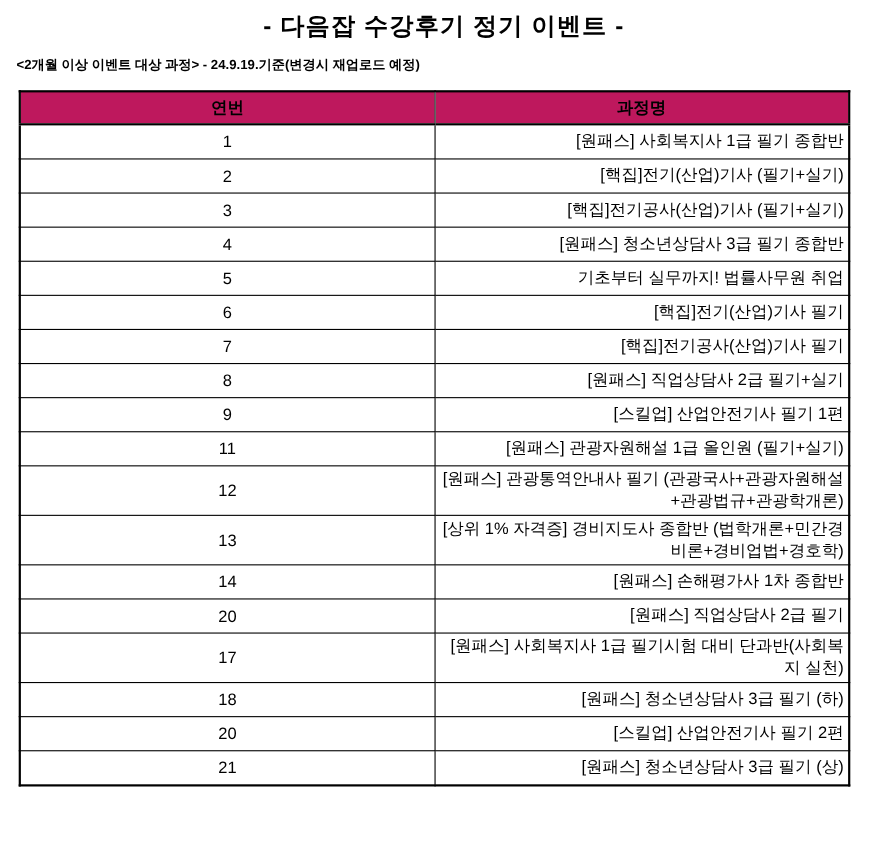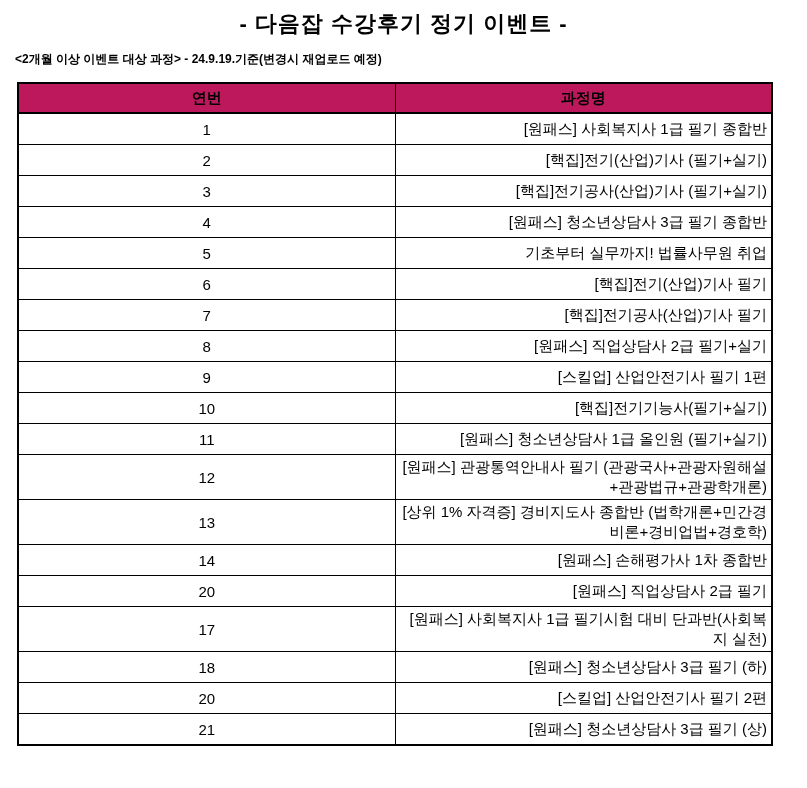--- a/index.html
+++ b/index.html
@@ -113,26 +113,22 @@
         </tr>
         <tr>
           <td class="num-cell">8</td>
           <td class="course-cell">[원패스] 직업상담사 2급 필기+실기</td>
         </tr>
         <tr>
           <td class="num-cell">9</td>
           <td class="course-cell">[스킬업] 산업안전기사 필기 1편</td>
         </tr>
         <tr>
-          <td class="num-cell">10</td>
-          <td class="course-cell">[핵집]전기기능사(필기+실기)</td>
-        </tr>
-        <tr>
           <td class="num-cell">11</td>
-          <td class="course-cell">[원패스] 청소년상담사 1급 올인원 (필기+실기)</td>
+          <td class="course-cell">[원패스] 관광자원해설 1급 올인원 (필기+실기)</td>
         </tr>
         <tr>
           <td class="num-cell">12</td>
           <td class="course-cell">[원패스] 관광통역안내사 필기 (관광국사+관광자원해설+관광법규+관광학개론)</td>
         </tr>
         <tr>
           <td class="num-cell">13</td>
           <td class="course-cell">[상위 1% 자격증] 경비지도사 종합반 (법학개론+민간경비론+경비업법+경호학)</td>
         </tr>
         <tr>

